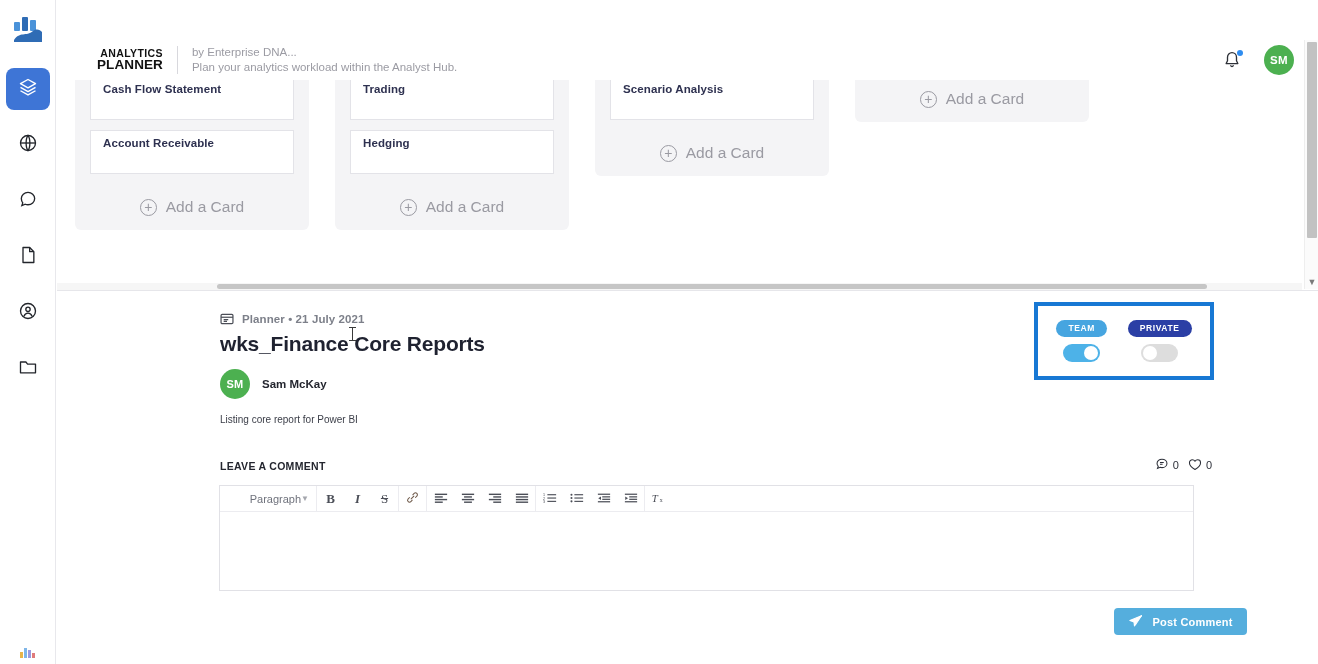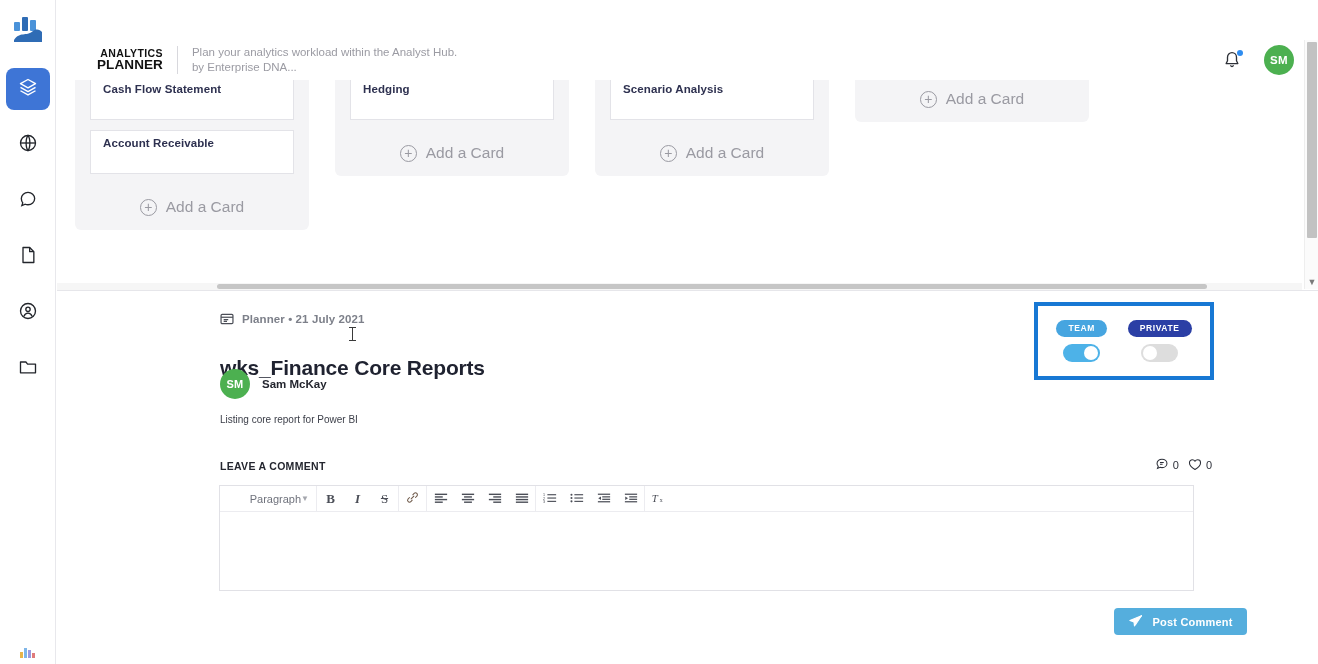--- a/index.html
+++ b/index.html
@@ -146,21 +146,21 @@
     background: #ffffff;
   }
   .meta-row {
     position: absolute; left: 163px; top: 21px;
     display: flex; align-items: center; gap: 8px;
   }
   .meta-icon { color: #4b4e57; width: 14px; height: 14px; display: block; }
   .meta-text { font-size: 11.5px; color: #7d808a; font-weight: 600; letter-spacing: .1px; }
   .title {
     position: absolute; left: 163px; top: 41px;
-    font-size: 21px; font-weight: 800; color: #1f2230; letter-spacing: -.2px; margin-top: 24px;
+    font-size: 21px; font-weight: 800; color: #1f2230; letter-spacing: -.2px;
   }
   .author-row {
     position: absolute; left: 163px; top: 78px;
     display: flex; align-items: center; gap: 12px;
   }
   .avatar-sm {
     width: 30px; height: 30px; border-radius: 50%;
     background: #4cb050; color: #ffffff;
     display: flex; align-items: center; justify-content: center;
     font-size: 11px; font-weight: 700; letter-spacing: .3px;
@@ -336,22 +336,22 @@
     </div>
   </div>
 
   <div class="topbar">
     <div class="brand">
       <div class="brand-top">ANALYTICS</div>
       <div class="brand-bot">PLANNER</div>
     </div>
     <div class="brand-div"></div>
     <div>
+      <div class="tagline">by Enterprise DNA...</div>
       <div class="tagline">Plan your analytics workload within the Analyst Hub.</div>
-      <div class="tagline">by Enterprise DNA...</div>
     </div>
 
     <div class="topbar-right">
       <div class="bell">
         <svg width="20" height="20" viewBox="0 0 24 24" fill="none" stroke="currentColor" stroke-width="1.6" stroke-linejoin="round">
           <path d="M12 3.2 C8.9 3.2 6.6 5.6 6.6 8.6 V13 L5 16.3 H19 L17.4 13 V8.6 C17.4 5.6 15.1 3.2 12 3.2 Z"></path>
           <path d="M10.2 18.4 C10.6 19.4 11.2 20 12 20 C12.8 20 13.4 19.4 13.8 18.4"></path>
         </svg>
         <span class="dot"></span>
       </div>
@@ -372,20 +372,23 @@
             <span>Account Receivable</span>
           </div>
           <div class="add-card">
             <span class="plus-circ">+</span>
             <span>Add a Card</span>
           </div>
         </div>
         <div class="column" style="margin-top: -18px;">
           <div class="card">
             <span>Commodity Data</span>
+          </div>
+          <div class="card">
+            <span>Trading</span>
           </div>
           <div class="card">
             <span>Hedging</span>
           </div>
           <div class="add-card">
             <span class="plus-circ">+</span>
             <span>Add a Card</span>
           </div>
         </div>
         <div class="column" style="margin-top: -18px;">

